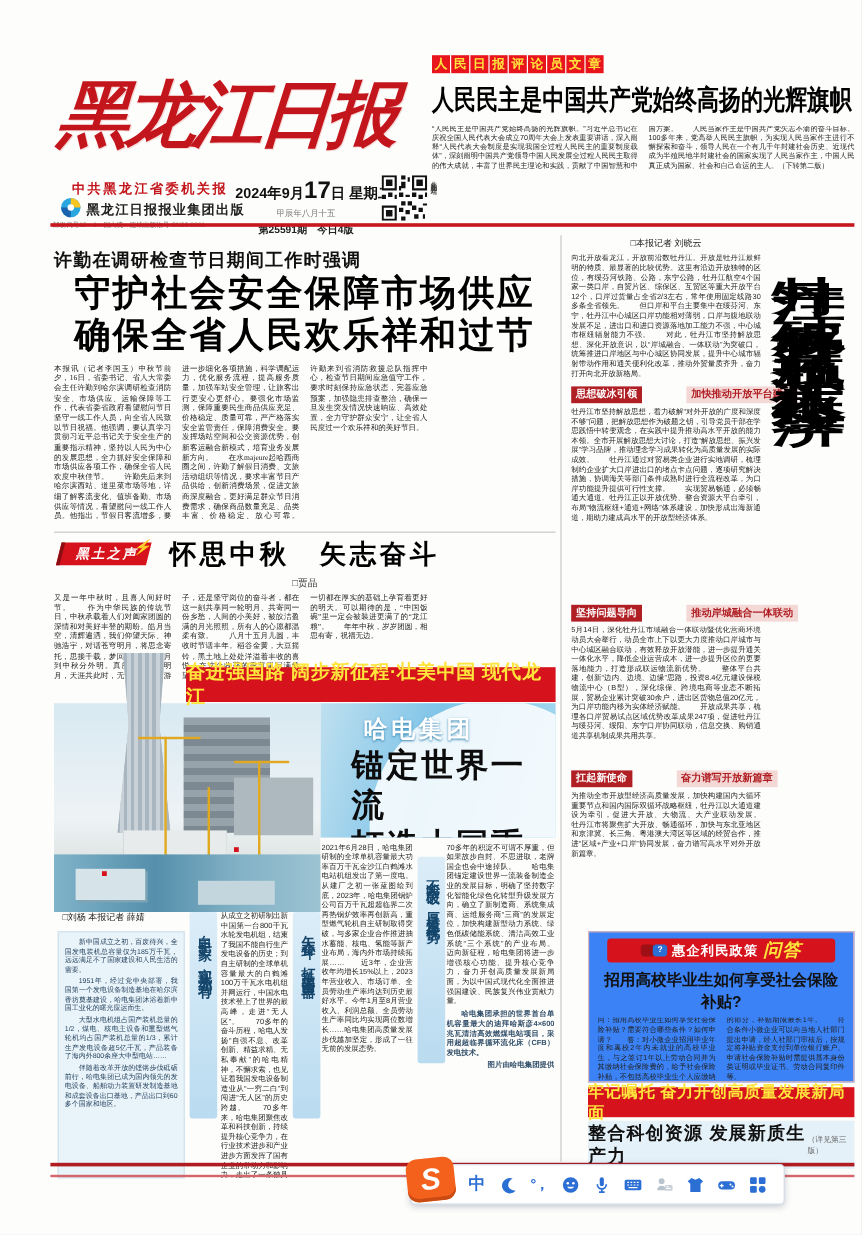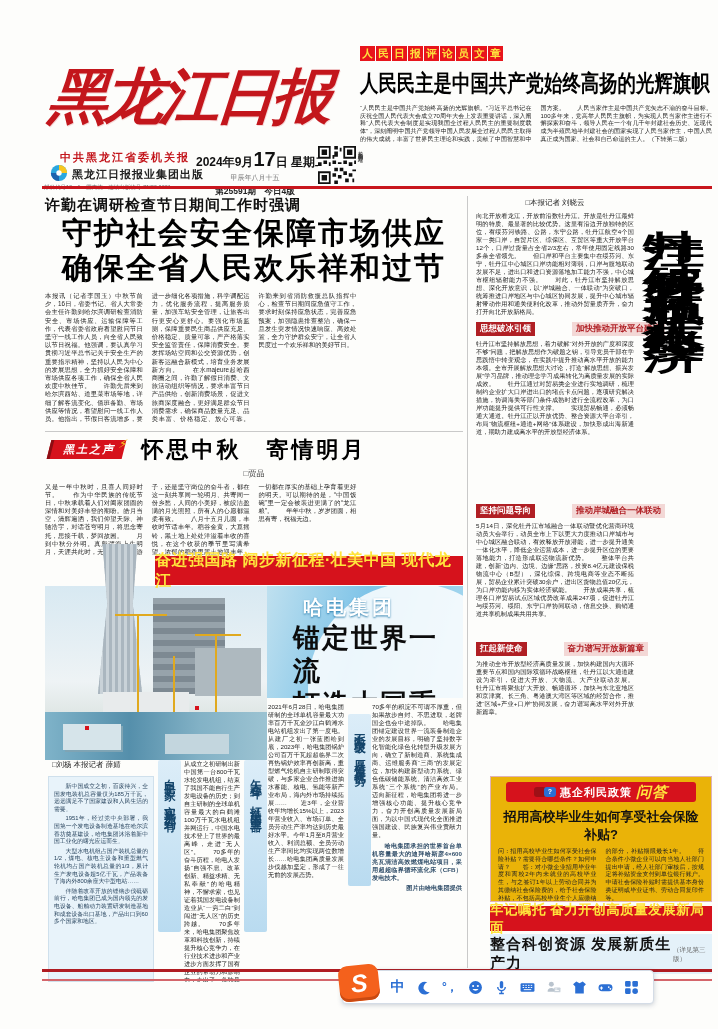--- a/index.html
+++ b/index.html
@@ -31,21 +31,21 @@
   .badge-row span { width:15px; height:15px; background:#e8151c; color:#ffe53d; font-size:10.5px; font-weight:800;
                     display:flex; align-items:center; justify-content:center; }
   .c-head { margin-top:7px; font-size:23px; font-weight:900; color:#000; white-space:nowrap;
             transform:scaleX(0.80); transform-origin:left center; letter-spacing:0; }
   .c-sub { margin-top:5px; font-size:16px; line-height:20px; font-weight:700; color:#111; text-indent:3.4em; }
   .c-cols { margin-top:6px; height:46px; column-count:2; column-gap:9px; column-fill:auto;
             font-size:6px; line-height:7.7px; text-align:justify; color:#222; overflow:hidden; }
   .red-rule { position:absolute; left:42px; right:6px; top:186px; height:3px; background:#c8161d; }
 
   
-  .leftcol { position:absolute; left:45px; top:196px; width:418px; }
+  .leftcol { position:absolute; left:45px; top:208px; width:418px;font-family:Liberation Serif, serif; }
   .a1-kicker { font-size:15px; font-weight:900; color:#111; letter-spacing:1px; }
   .a1-h { font-size:30px; font-weight:900; color:#000; line-height:35px; letter-spacing:2px; text-align:center; }
   .a1-body { margin-top:7px; height:133px; column-count:4; column-gap:9px; column-fill:auto;
              font-size:6.3px; line-height:8.2px; text-align:justify; color:#222; overflow:hidden; }
   .hdiv { margin-top:6px; border-top:1px solid #c9c9c9; }
   .moon { position:relative; margin-top:3px; }
   .heitu { position:absolute; left:4px; top:5px; background:#d6121c; color:#fff; font-size:11px; font-weight:800;
            padding:2px 8px 2px 12px; transform:skewX(-14deg); letter-spacing:2px; border-left:3px solid #8c0d13; }
   .heitu i { position:absolute; right:-4px; top:-3px; color:#f8c620; font-style:normal; font-size:12px; }
   .moon-title { text-align:center; font-size:22px; font-weight:900; color:#000; letter-spacing:3px; }
@@ -127,21 +127,21 @@
   .m-sub .sr { background:#f3d8d6; color:#b01f24; font-size:8.5px; font-weight:900; padding:1px 4px;
                flex:1; display:flex; align-items:center; white-space:nowrap; }
 
   
   .v-headline { position:absolute; left:636px; top:206px; width:78px; height:556px; overflow:visible; }
   .v-headline > div { writing-mode:vertical-rl; font-size:29px; font-weight:900; color:#000; line-height:34px;
                       letter-spacing:6px; margin:0 auto; width:34px; transform:scaleX(2.1);
                       transform-origin:center top; white-space:pre; font-family:"DejaVu Sans","Liberation Sans",sans-serif; }
 
   
-  .qa-box { position:absolute; left:490px; top:776px; width:222px; height:126px; background:#eab308;
+  .qa-box { position:absolute; left:490px; top:776px; width:222px; height:126px; background:#3b82f6;
             border:1.5px solid #dfb3b7; padding:5px 7px; }
   .qa-header { width:190px; margin:0 auto; height:20px; background:#d6121c; border-radius:3px;
                display:flex; align-items:center; justify-content:center; gap:4px; }
   .bub { position:relative; width:12px; height:10px; border-radius:3px; }
   .bub-red { background:#9e1016; } .bub-blue { background:#2b6fd4; margin-left:-6px; color:#fff;
              font-size:7px; font-weight:900; text-align:center; line-height:10px; }
   .qa-b1 { color:#fff; font-size:11px; font-weight:900; letter-spacing:1px; }
   .qa-b2 { color:#ffe43c; font-size:15px; font-weight:900; font-style:italic; letter-spacing:1px; }
   .qa-title { text-align:center; font-size:13px; font-weight:700; color:#111; margin:6px 0 4px; }
   .qa-cols { height:62px; column-count:2; column-gap:9px; column-fill:auto; font-size:6px; line-height:7.8px;
@@ -222,21 +222,21 @@
   <div class="red-rule"></div>
 
   <div class="leftcol">
     <div class="a1-kicker">许勤在调研检查节日期间工作时强调</div>
     <div class="a1-h">守护社会安全保障市场供应</div>
     <div class="a1-h">确保全省人民欢乐祥和过节</div>
     <div class="a1-body">本报讯（记者李国玉）中秋节前夕，16日，省委书记、省人大常委会主任许勤到哈尔滨调研检查消防安全、市场供应、运输保障等工作，代表省委省政府看望慰问节日坚守一线工作人员，向全省人民致以节日祝福。他强调，要认真学习贯彻习近平总书记关于安全生产的重要指示精神，坚持以人民为中心的发展思想，全力抓好安全保障和市场供应各项工作，确保全省人民欢度中秋佳节。　　许勤先后来到哈尔滨西站、道里菜市场等地，详细了解客流变化、值班备勤、市场供应等情况，看望慰问一线工作人员。他指出，节假日客流增多，要进一步细化各项措施，科学调配运力，优化服务流程，提高服务质量，加强车站安全管理，让旅客出行更安心更舒心。要强化市场监测，保障重要民生商品供应充足、价格稳定、质量可靠，严产格落实安全监管责任，保障消费安全。要发挥场站空间和公交资源优势，创新客运融合新模式，培育业务发展新方向。　　在水majeure起哈西商圈之间，许勤了解假日消费、文旅活动组织等情况，要求丰富节日产品供给，创新消费场景，促进文旅商深度融合，更好满足群众节日消费需求，确保商品数量充足、品类丰富、价格稳定、放心可靠。　　许勤来到省消防救援总队指挥中心，检查节日期间应急值守工作，要求时刻保持应急状态，完善应急预案，加强隐患排查整治，确保一旦发生突发情况快速响应、高效处置，全力守护群众安宁，让全省人民度过一个欢乐祥和的美好节日。</div>
     <div class="hdiv"></div>
     <div class="moon">
       <div class="heitu"><span>黑土之声</span><i>⚡</i></div>
-      <div class="moon-title">怀思中秋　寄情明月</div>
+      <div class="moon-title">怀思中秋　矢志奋斗</div>
       <div class="moon-byline">□贾晶</div>
       <div class="moon-body">又是一年中秋时，且喜人间好时节。　　作为中华民族的传统节日，中秋承载着人们对阖家团圆的深情和对美好丰登的期盼。皓月当空，清辉遍洒，我们仰望天际、神驰浩宇，对话苍穹明月，将思念寄托，思接千载，梦回故园。　　月到中秋分外明。真所谓海上生明月，天涯共此时，无论是异乡的游子，还是坚守岗位的奋斗者，都在这一刻共享同一轮明月、共寄同一份乡愁，人间的小美好，被皎洁盈满的月光照照，所有人的心愿都温柔有致。　　八月十五月儿圆，丰收时节话丰年。稻谷金黄，大豆摇铃，黑土地上处处洋溢着丰收的喜悦，在这个收获的季节里写满希望。浓郁的稻香里黑土地迎丰年，一切都在厚实的基础上孕育着更好的明天。可以期待的是，“中国饭碗”里一定会被装进更满了的“龙江粮”。　　年年中秋，岁岁团圆，相思有寄，祝福无边。</div>
     </div>
   </div>
 
   <div class="strip-banner">奋进强国路 阔步新征程·壮美中国 现代龙江</div>
 
   <div class="photo">
     <div class="tower"></div>
     <div class="bldgA"></div>

